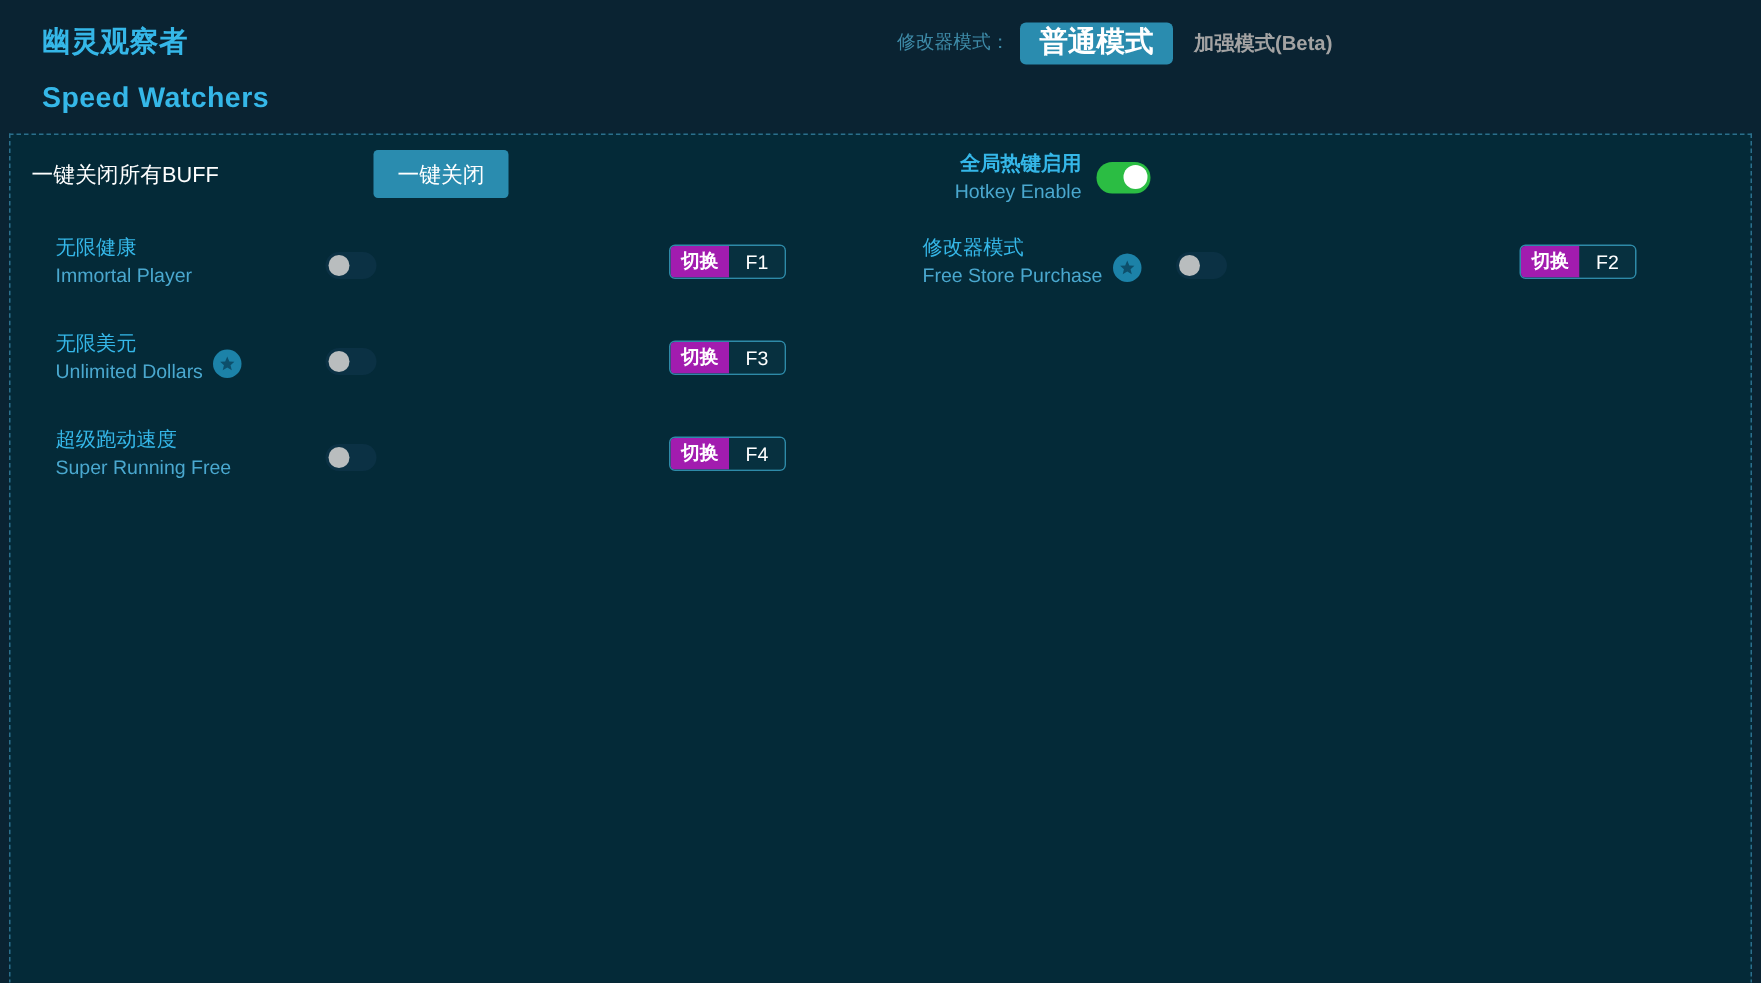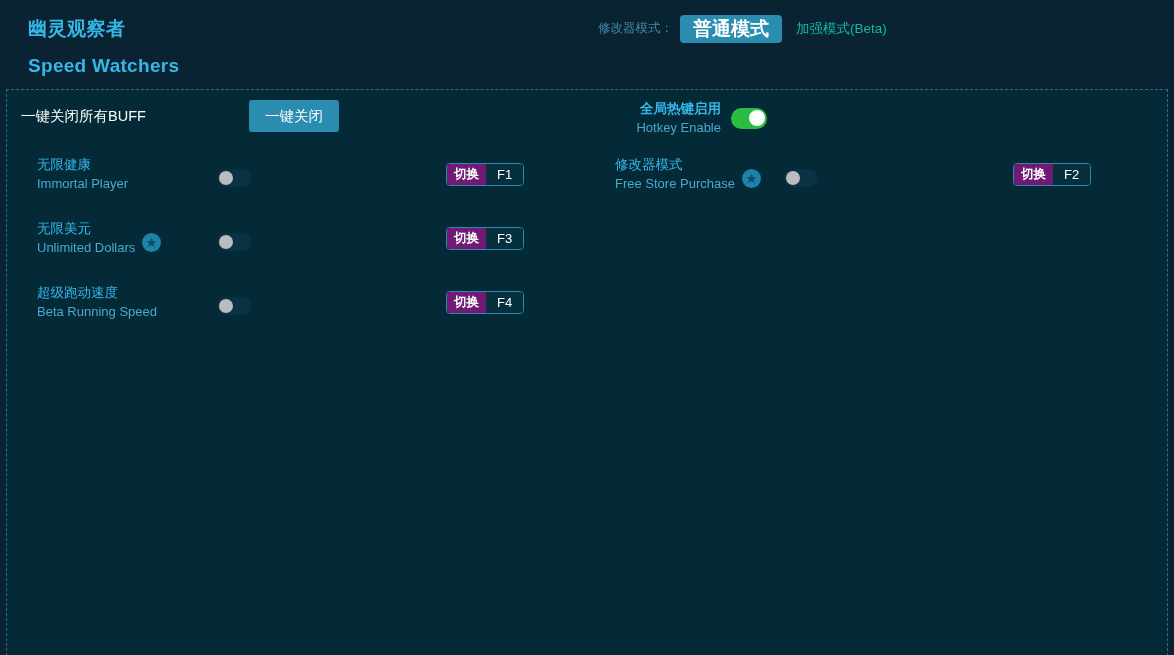--- a/index.html
+++ b/index.html
@@ -88,22 +88,22 @@
     font-family: inherit;
     font-size: 19px;
     font-weight: bold;
     line-height: 28px;
     cursor: pointer;
     white-space: nowrap;
   }
 
   .mode-btn.inactive {
     background: transparent;
-    color: #14b8a6;
-    font-weight: normal;
+    color: #a3a3a3;
+    font-weight: bold;
     font-size: 13.5px;
     padding: 0 10px;
     margin-left: 4px;
   }
 
   .platform-btn {
     display: inline-flex;
     align-items: center;
     gap: 8px;
     height: 30px;
@@ -302,21 +302,21 @@
     align-items: stretch;
     height: 23px;
     border: 1px solid #2e8aa8;
     border-radius: 4px;
     overflow: hidden;
     cursor: pointer;
     background: #07303f;
   }
 
   .hotkey-btn .hk-action {
-    background: #701a75;
+    background: #a21caf;
     color: #ffffff;
     font-size: 12.5px;
     font-weight: bold;
     padding: 0 7px;
     display: flex;
     align-items: center;
     white-space: nowrap;
   }
 
   .hotkey-btn .hk-key {
@@ -412,21 +412,21 @@
         <div class="hotkey-btn">
           <span class="hk-action">切换</span>
           <span class="hk-key">F3</span>
         </div>
       </div>
 
       <div class="cheat-row col-left" style="top:184px;">
         <div class="cheat-names">
           <div class="name-stack">
             <div class="name-cn">超级跑动速度</div>
-            <div class="name-en">Beta Running Speed</div>
+            <div class="name-en">Super Running Free</div>
           </div>
         </div>
         <div class="cheat-toggle-wrap">
           <span class="toggle">
             <span class="knob"></span>
           </span>
         </div>
         <div class="hotkey-btn">
           <span class="hk-action">切换</span>
           <span class="hk-key">F4</span>

